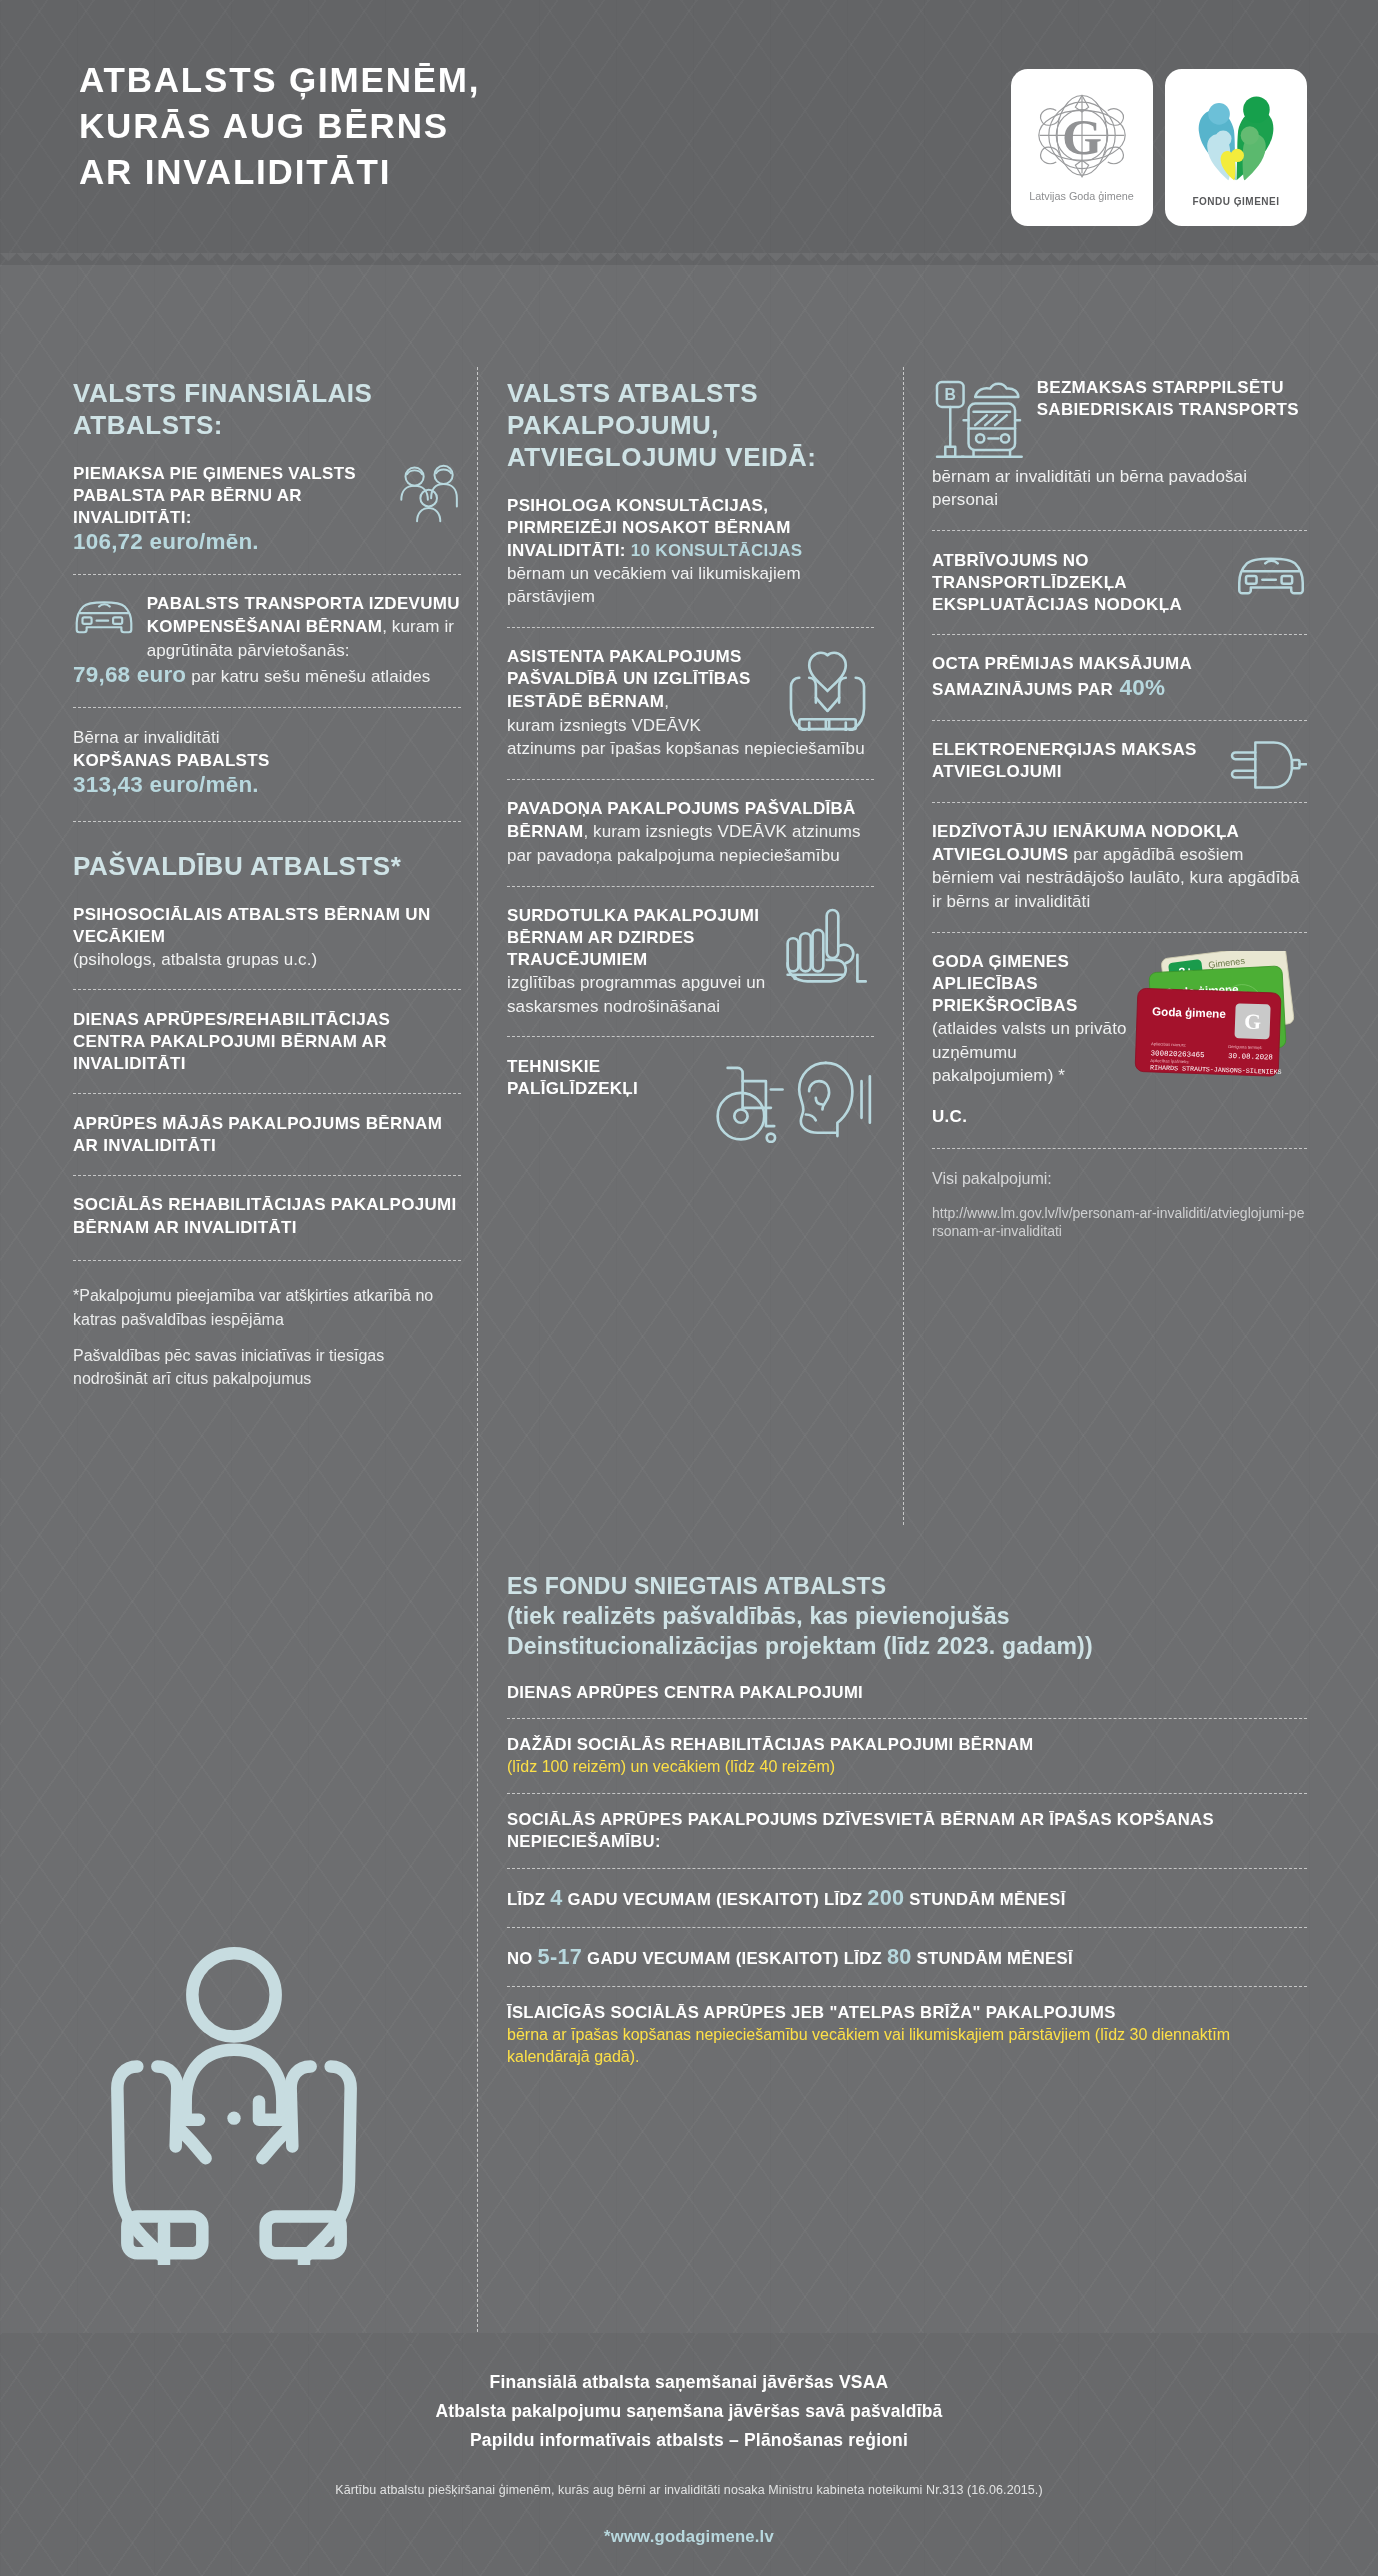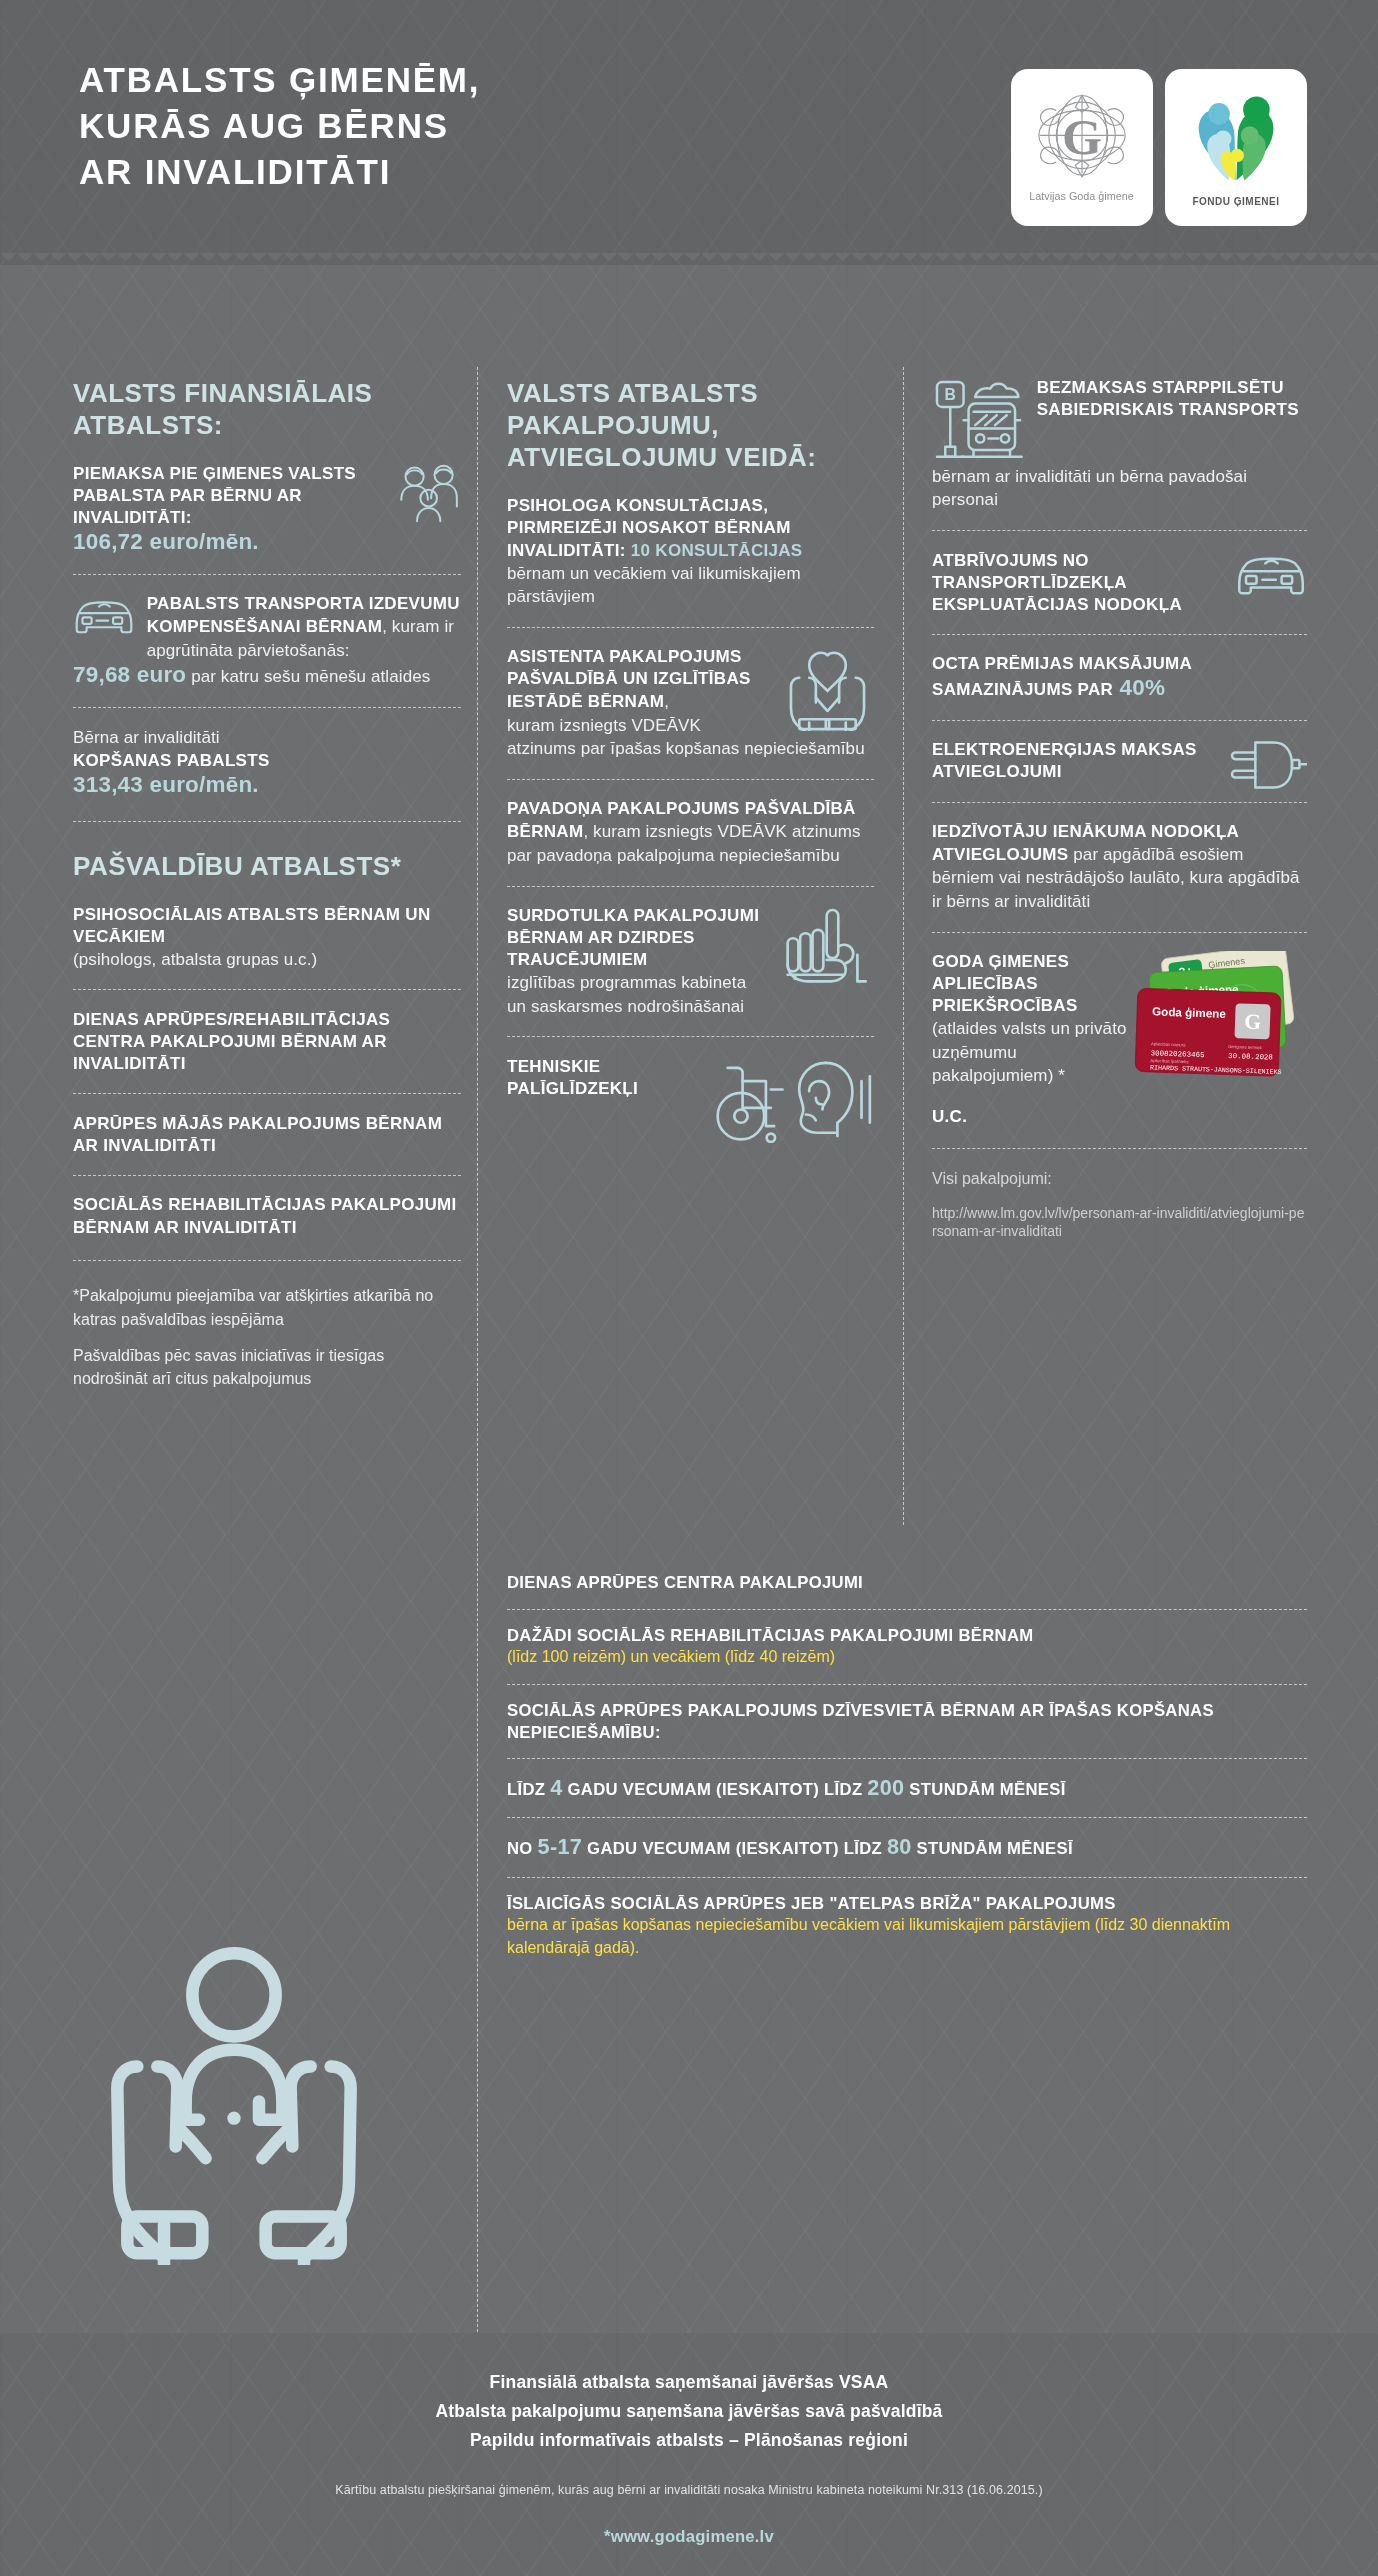--- a/index.html
+++ b/index.html
@@ -322,21 +322,21 @@
           <rect x="38" y="30" width="13" height="50" rx="6.5"></rect>
           <rect x="55" y="6" width="14" height="58" rx="7"></rect>
           <path d="M8 70c0 14 10 22 24 22h28c10 0 18-6 18-14 0-7-5-12-13-12H55"></path>
           <path d="M69 50c6-4 14-2 17 4 3 7-1 14-8 16"></path>
           <path d="M8 84h68"></path>
           <circle cx="17" cy="88" r="2.5" fill="#b8d8de" stroke="none"></circle>
           <path d="M92 60v32h10"></path>
         </svg>
       </span>
       <div class="head">SURDOTULKA PAKALPOJUMI BĒRNAM AR DZIRDES TRAUCĒJUMIEM</div>
-      <div class="light">izglītības programmas kabineta un saskarsmes nodrošināšanai</div>
+      <div class="light">izglītības programmas apguvei un saskarsmes nodrošināšanai</div>
     </div>
 
     <hr class="hr">
 
     <div class="item flow">
       <span class="icon ic">
         <svg width="158" height="87" viewBox="0 0 190 104" fill="none" stroke="#b8d8de" stroke-width="3.2" stroke-linecap="round" stroke-linejoin="round">
           <circle cx="30" cy="72" r="28"></circle>
             <circle cx="30" cy="72" r="8"></circle>
           <path d="M14 14h12a6 6 0 0 1 6 6v42"></path>
@@ -475,20 +475,25 @@
       </div>
     </div>
 
     <hr class="hr" style="margin-top:20px">
 
     <div class="note" style="color:#d7d8d9">Visi pakalpojumi:</div>
     <div class="note es-small" style="color:#cfd0d1;word-break:break-all;line-height:1.35">http://www.lm.gov.lv/lv/personam-ar-invaliditi/atvieglojumi-personam-ar-invaliditati</div>
   </div>
 
   <div class="es-block">
+    <div class="es-title">
+      <div>ES FONDU SNIEGTAIS ATBALSTS</div>
+      <div>(tiek realizēts pašvaldībās, kas pievienojušās</div>
+      <div>Deinstitucionalizācijas projektam (līdz 2023. gadam))</div>
+    </div>
 
     <div class="es-item">DIENAS APRŪPES CENTRA PAKALPOJUMI</div>
     <hr class="hr tight">
 
     <div>
       <div class="es-item">DAŽĀDI SOCIĀLĀS REHABILITĀCIJAS PAKALPOJUMI BĒRNAM</div>
       <div class="es-sub">(līdz 100 reizēm) un vecākiem (līdz 40 reizēm)</div>
     </div>
     <hr class="hr tight">
 

